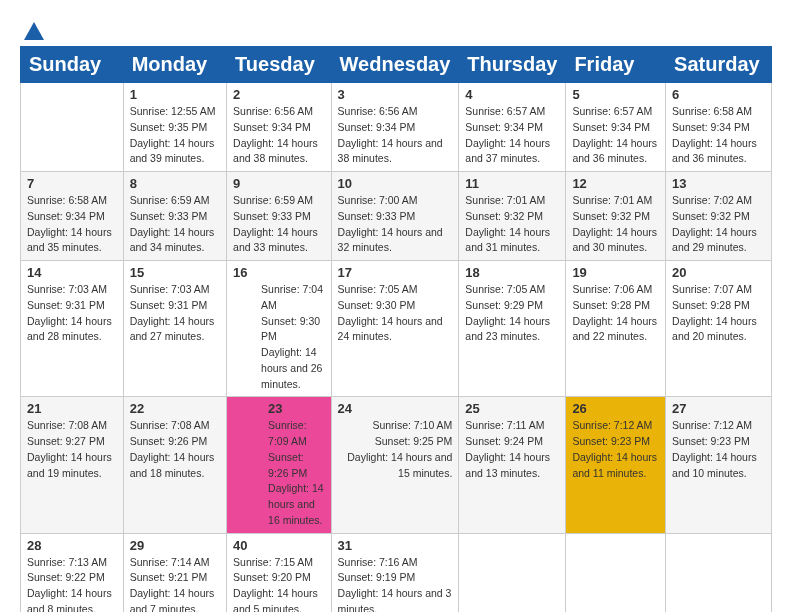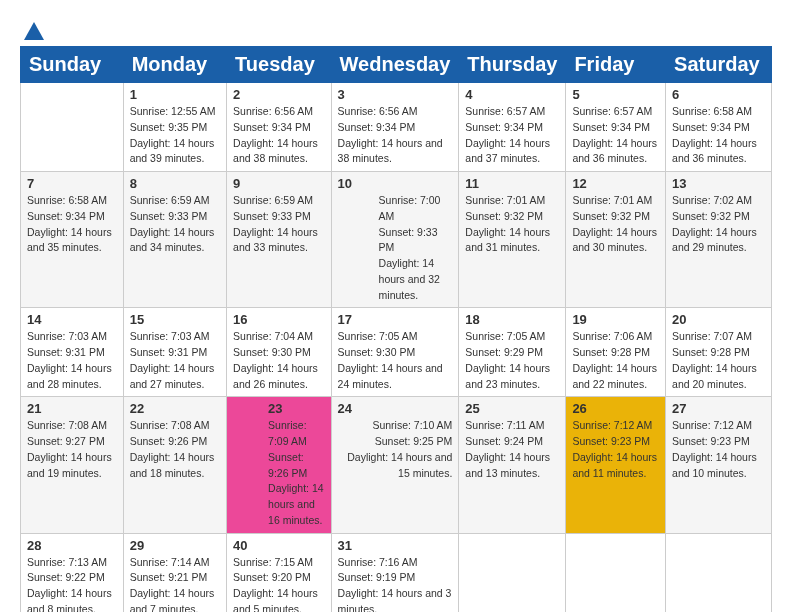--- a/index.html
+++ b/index.html
@@ -177,21 +177,21 @@
 Daylight: 14 hours and 34 minutes.</div>
         </td>
         <td style="background: rgb(245, 245, 245);">
           <span class="day-number">9</span>
           <div class="day-info" style="white-space: pre-line;">Sunrise: 6:59 AM
 Sunset: 9:33 PM
 Daylight: 14 hours and 33 minutes.</div>
         </td>
         <td style="background: rgb(245, 245, 245);">
           <span class="day-number">10</span>
-          <div class="day-info" style="white-space: pre-line; margin-left: 41px;">Sunrise: 7:00 AM
+          <div class="day-info" style="white-space: pre-line;">Sunrise: 7:00 AM
 Sunset: 9:33 PM
 Daylight: 14 hours and 32 minutes.</div>
         </td>
         <td style="background: rgb(245, 245, 245);">
           <span class="day-number">11</span>
           <div class="day-info" style="white-space: pre-line;">Sunrise: 7:01 AM
 Sunset: 9:32 PM
 Daylight: 14 hours and 31 minutes.</div>
         </td>
         <td style="background: rgb(245, 245, 245);">
@@ -215,21 +215,21 @@
 Daylight: 14 hours and 28 minutes.</div>
         </td>
         <td>
           <span class="day-number">15</span>
           <div class="day-info" style="white-space: pre-line;">Sunrise: 7:03 AM
 Sunset: 9:31 PM
 Daylight: 14 hours and 27 minutes.</div>
         </td>
         <td>
           <span class="day-number">16</span>
-          <div class="day-info" style="white-space: pre-line;">Sunrise: 7:04 AM
+          <div class="day-info" style="white-space: pre-line; margin-left: 28px;">Sunrise: 7:04 AM
 Sunset: 9:30 PM
 Daylight: 14 hours and 26 minutes.</div>
         </td>
         <td>
           <span class="day-number">17</span>
           <div class="day-info" style="white-space: pre-line;">Sunrise: 7:05 AM
 Sunset: 9:30 PM
 Daylight: 14 hours and 24 minutes.</div>
         </td>
         <td>

